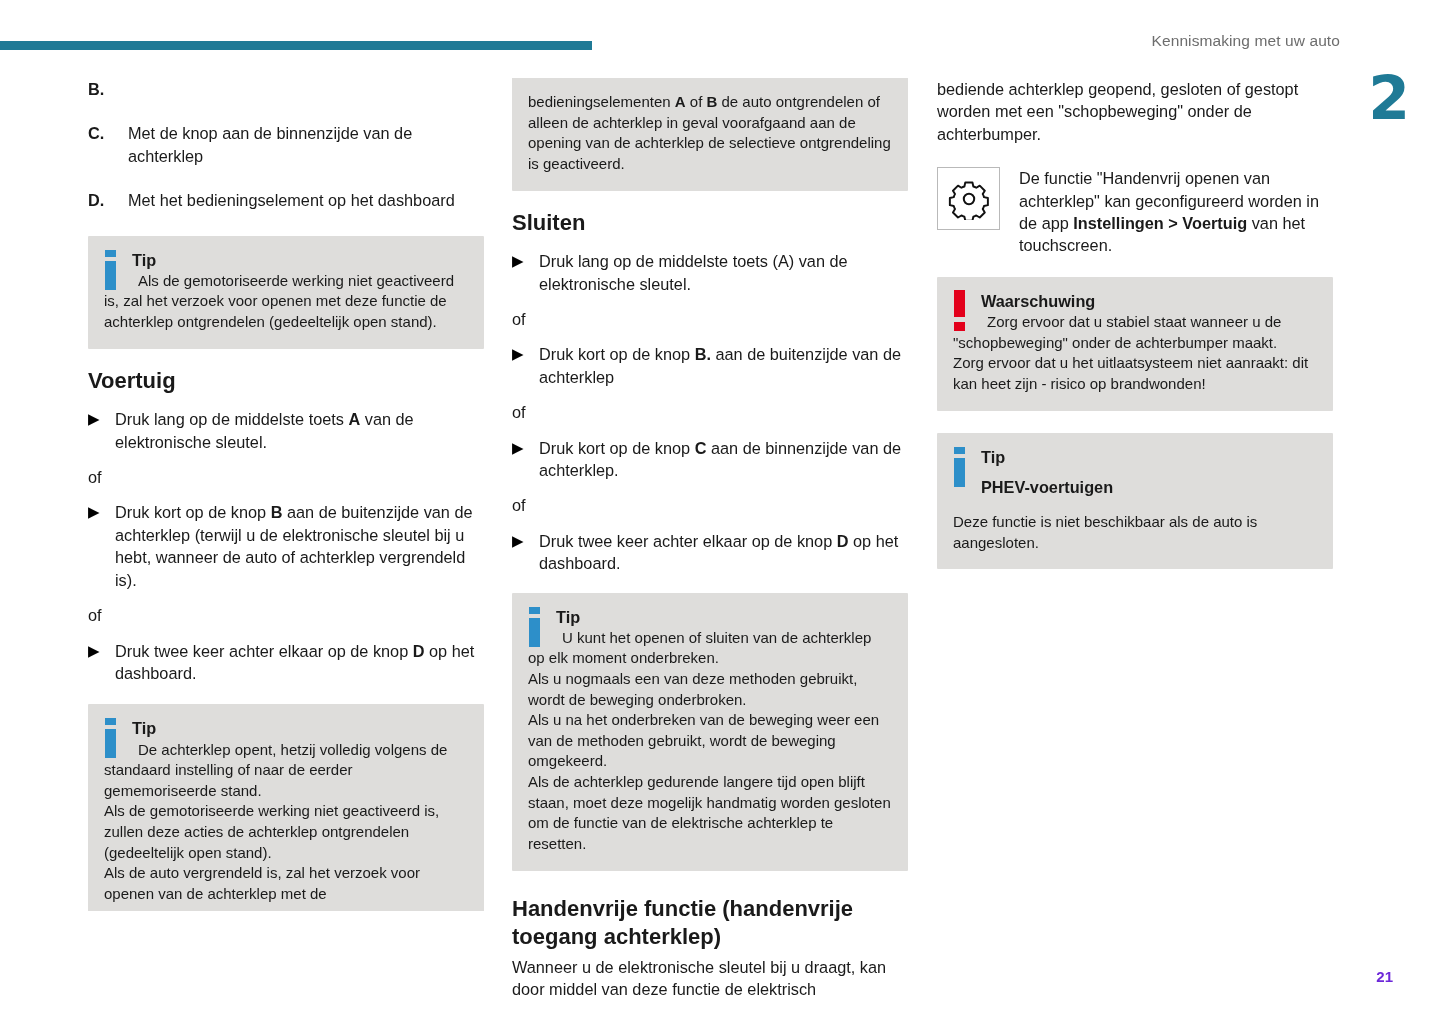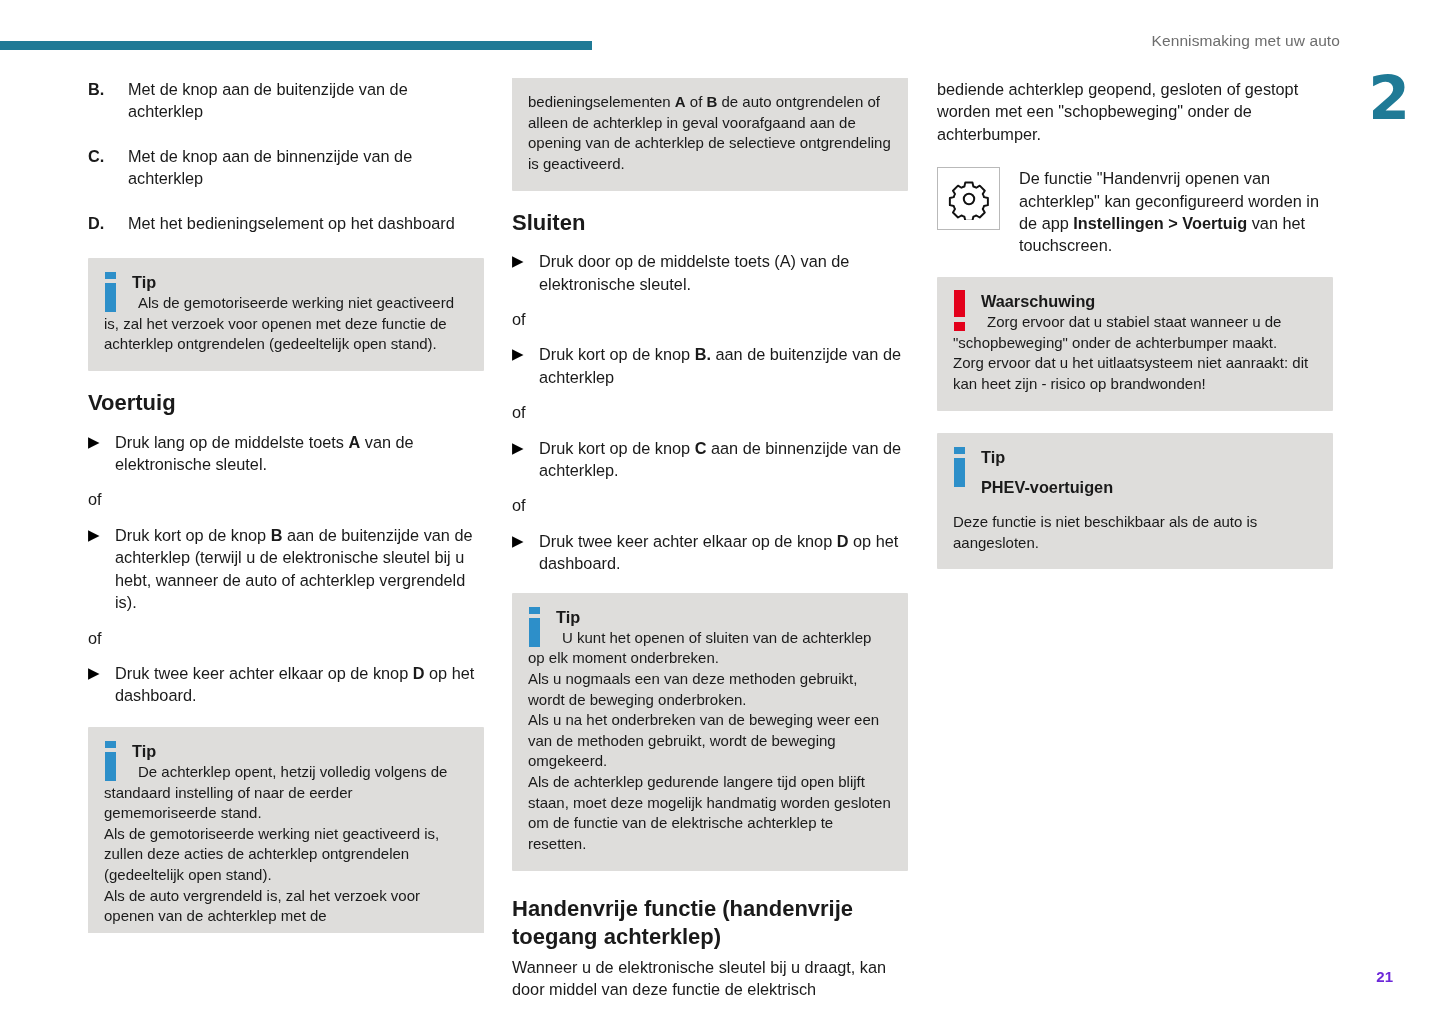--- a/index.html
+++ b/index.html
@@ -239,21 +239,20 @@
 <div class="header-title">Kennismaking met uw auto</div>
 <div class="chapter-number">2</div>
 <div class="page-number">21</div>
 
 <div class="columns">
 
   <div class="col col-1">
 
     <div class="letter-item">
       <span class="lbl">B.</span>
-      <span class="txt">Met de knop aan de buitenzijde van de achterklep</span>
     </div>
     <div class="letter-item">
       <span class="lbl">C.</span>
       <span class="txt">Met de knop aan de binnenzijde van de achterklep</span>
     </div>
     <div class="letter-item" style="margin-bottom:24px;">
       <span class="lbl">D.</span>
       <span class="txt">Met het bedieningselement op het dashboard</span>
     </div>
 
@@ -299,21 +298,21 @@
   <div class="col col-2">
 
     <div class="callout clipped-top">
       <p class="callout-body no-indent"><span>bedieningselementen </span><b>A</b><span> of </span><b>B</b><span> de auto ontgrendelen of alleen de achterklep in geval voorafgaand aan de opening van de achterklep de selectieve ontgrendeling is geactiveerd.</span></p>
     </div>
 
     <p class="heading" style="margin-top:18px;">Sluiten</p>
 
     <div class="arrow-item">
       <span class="arw">▶</span>
-      <span class="txt">Druk door op de middelste toets (A) van de elektronische sleutel.</span>
+      <span class="txt">Druk lang op de middelste toets (A) van de elektronische sleutel.</span>
     </div>
     <p class="of-word">of</p>
     <div class="arrow-item">
       <span class="arw">▶</span>
       <span class="txt"><span>Druk kort op de knop </span><b>B.</b><span> aan de buitenzijde van de achterklep</span></span>
     </div>
     <p class="of-word">of</p>
     <div class="arrow-item">
       <span class="arw">▶</span>
       <span class="txt"><span>Druk kort op de knop </span><b>C</b><span> aan de binnenzijde van de achterklep.</span></span>

